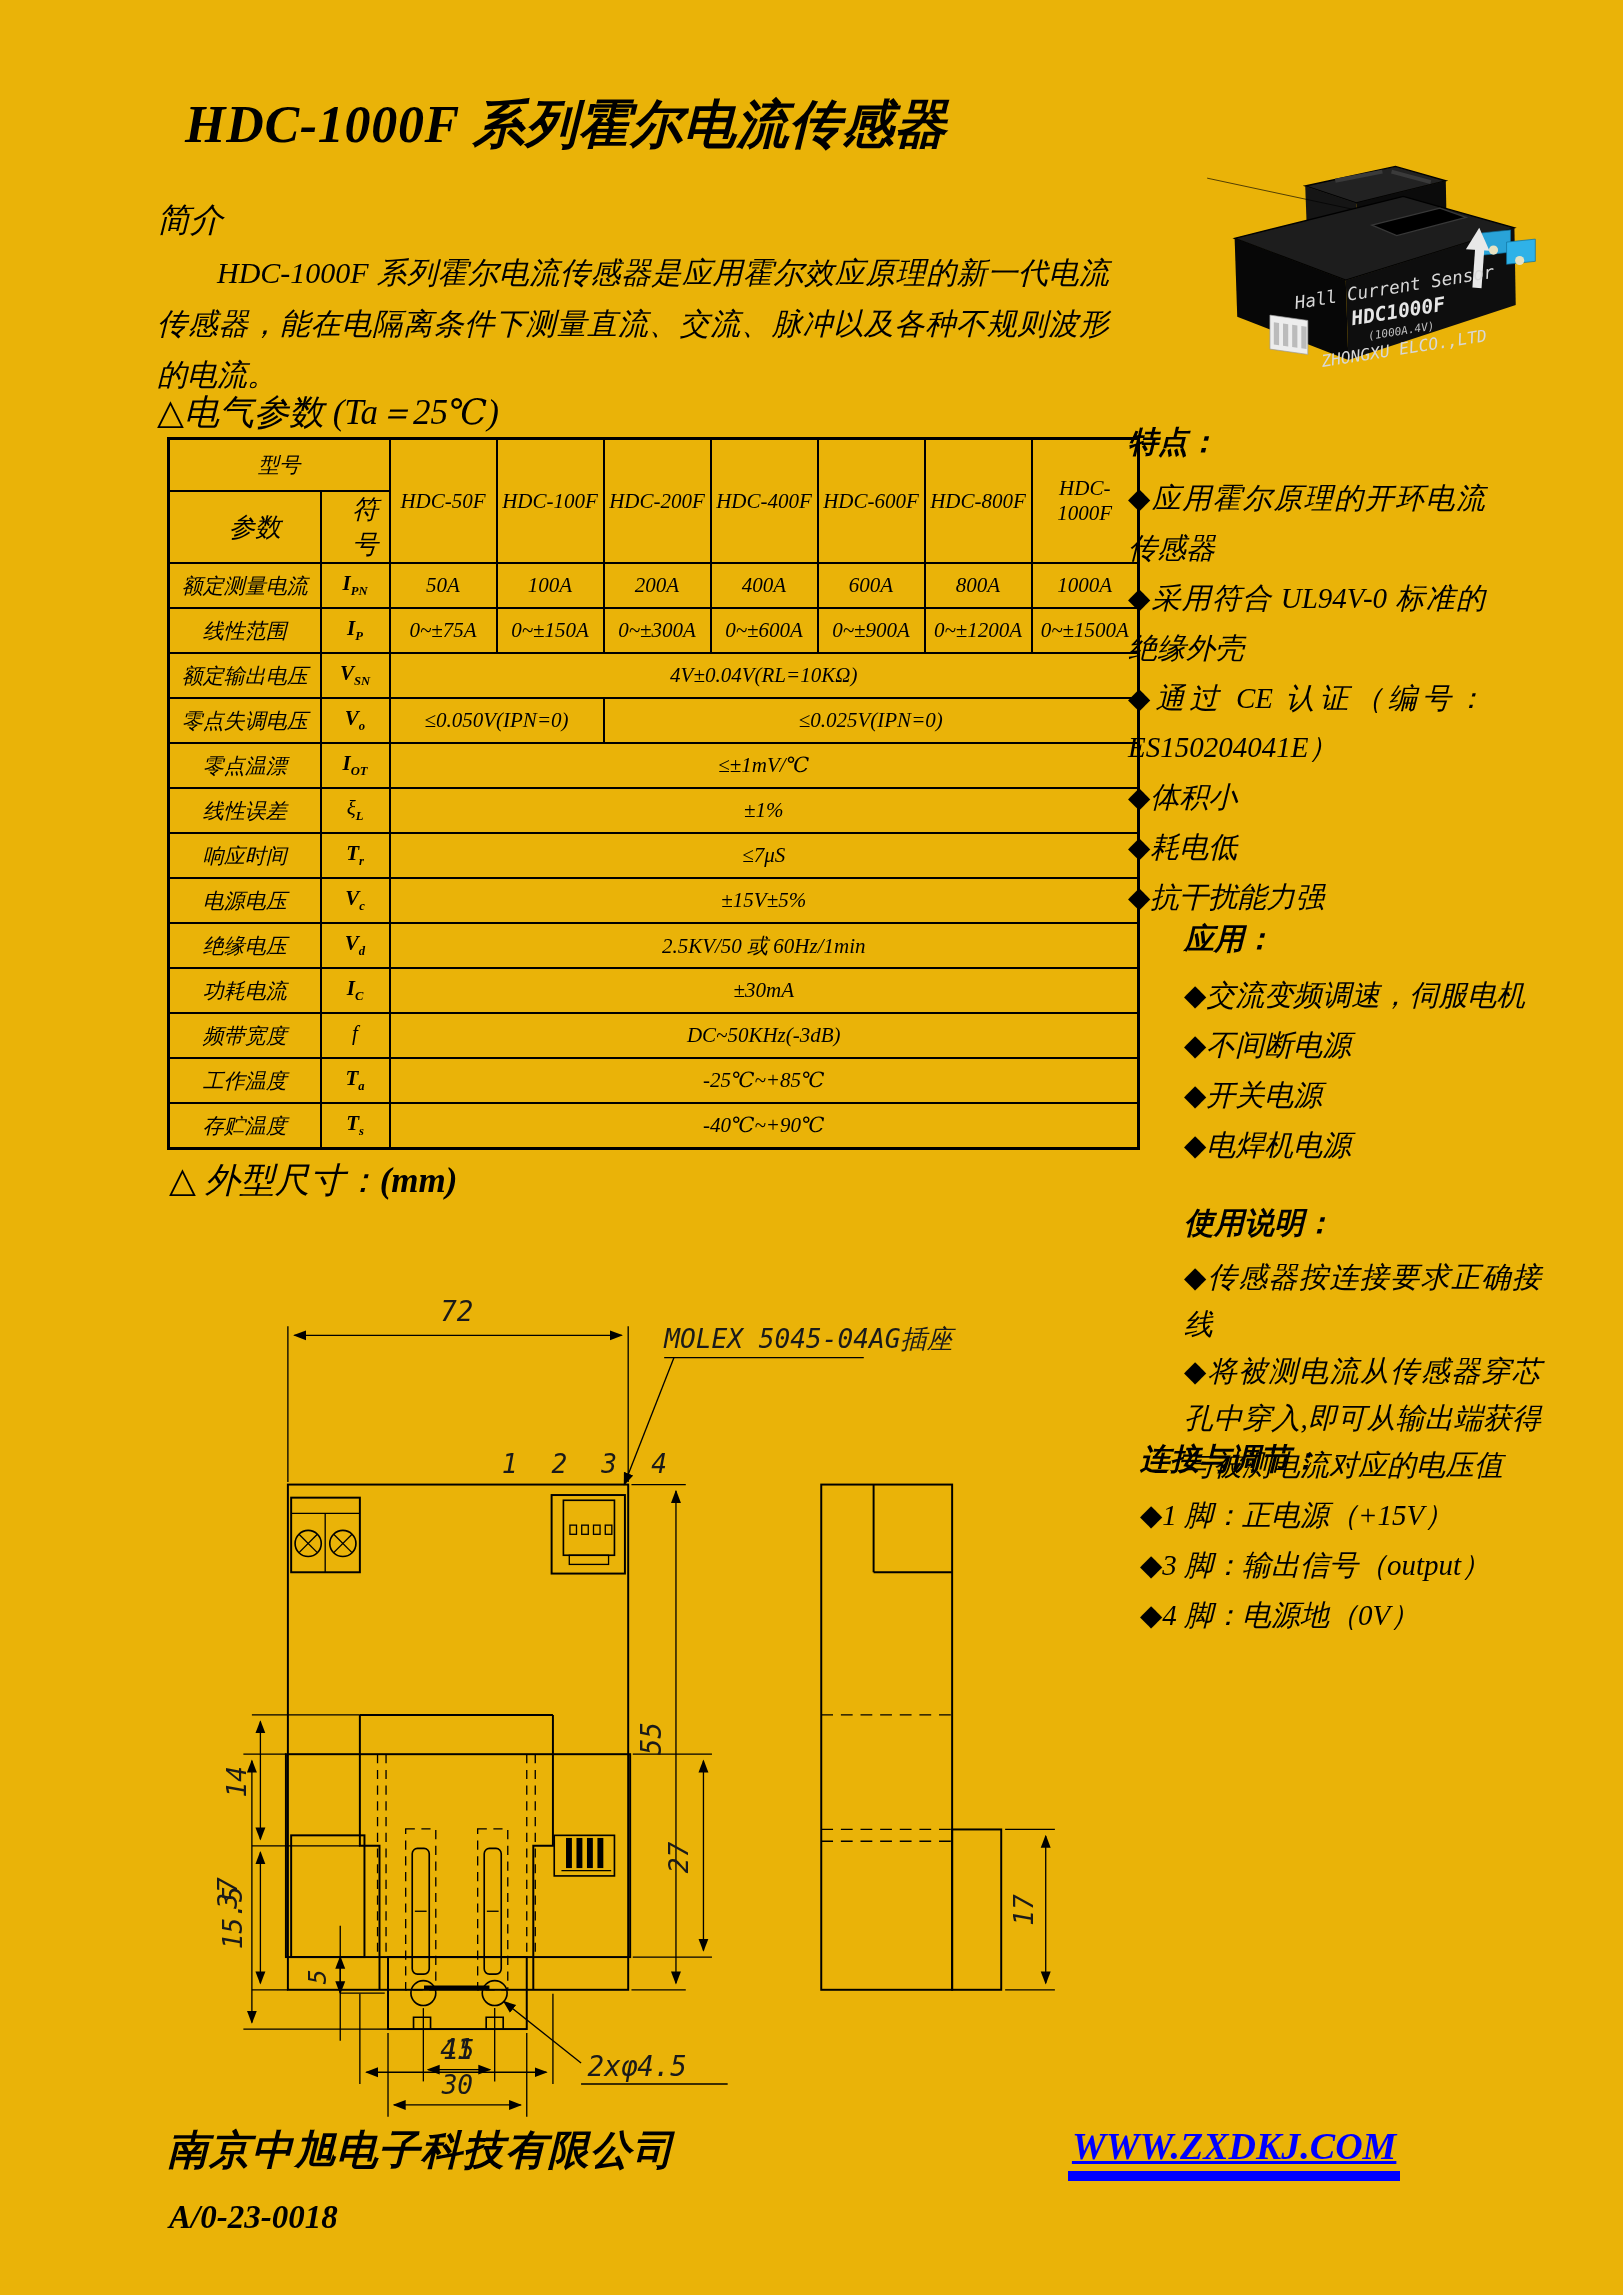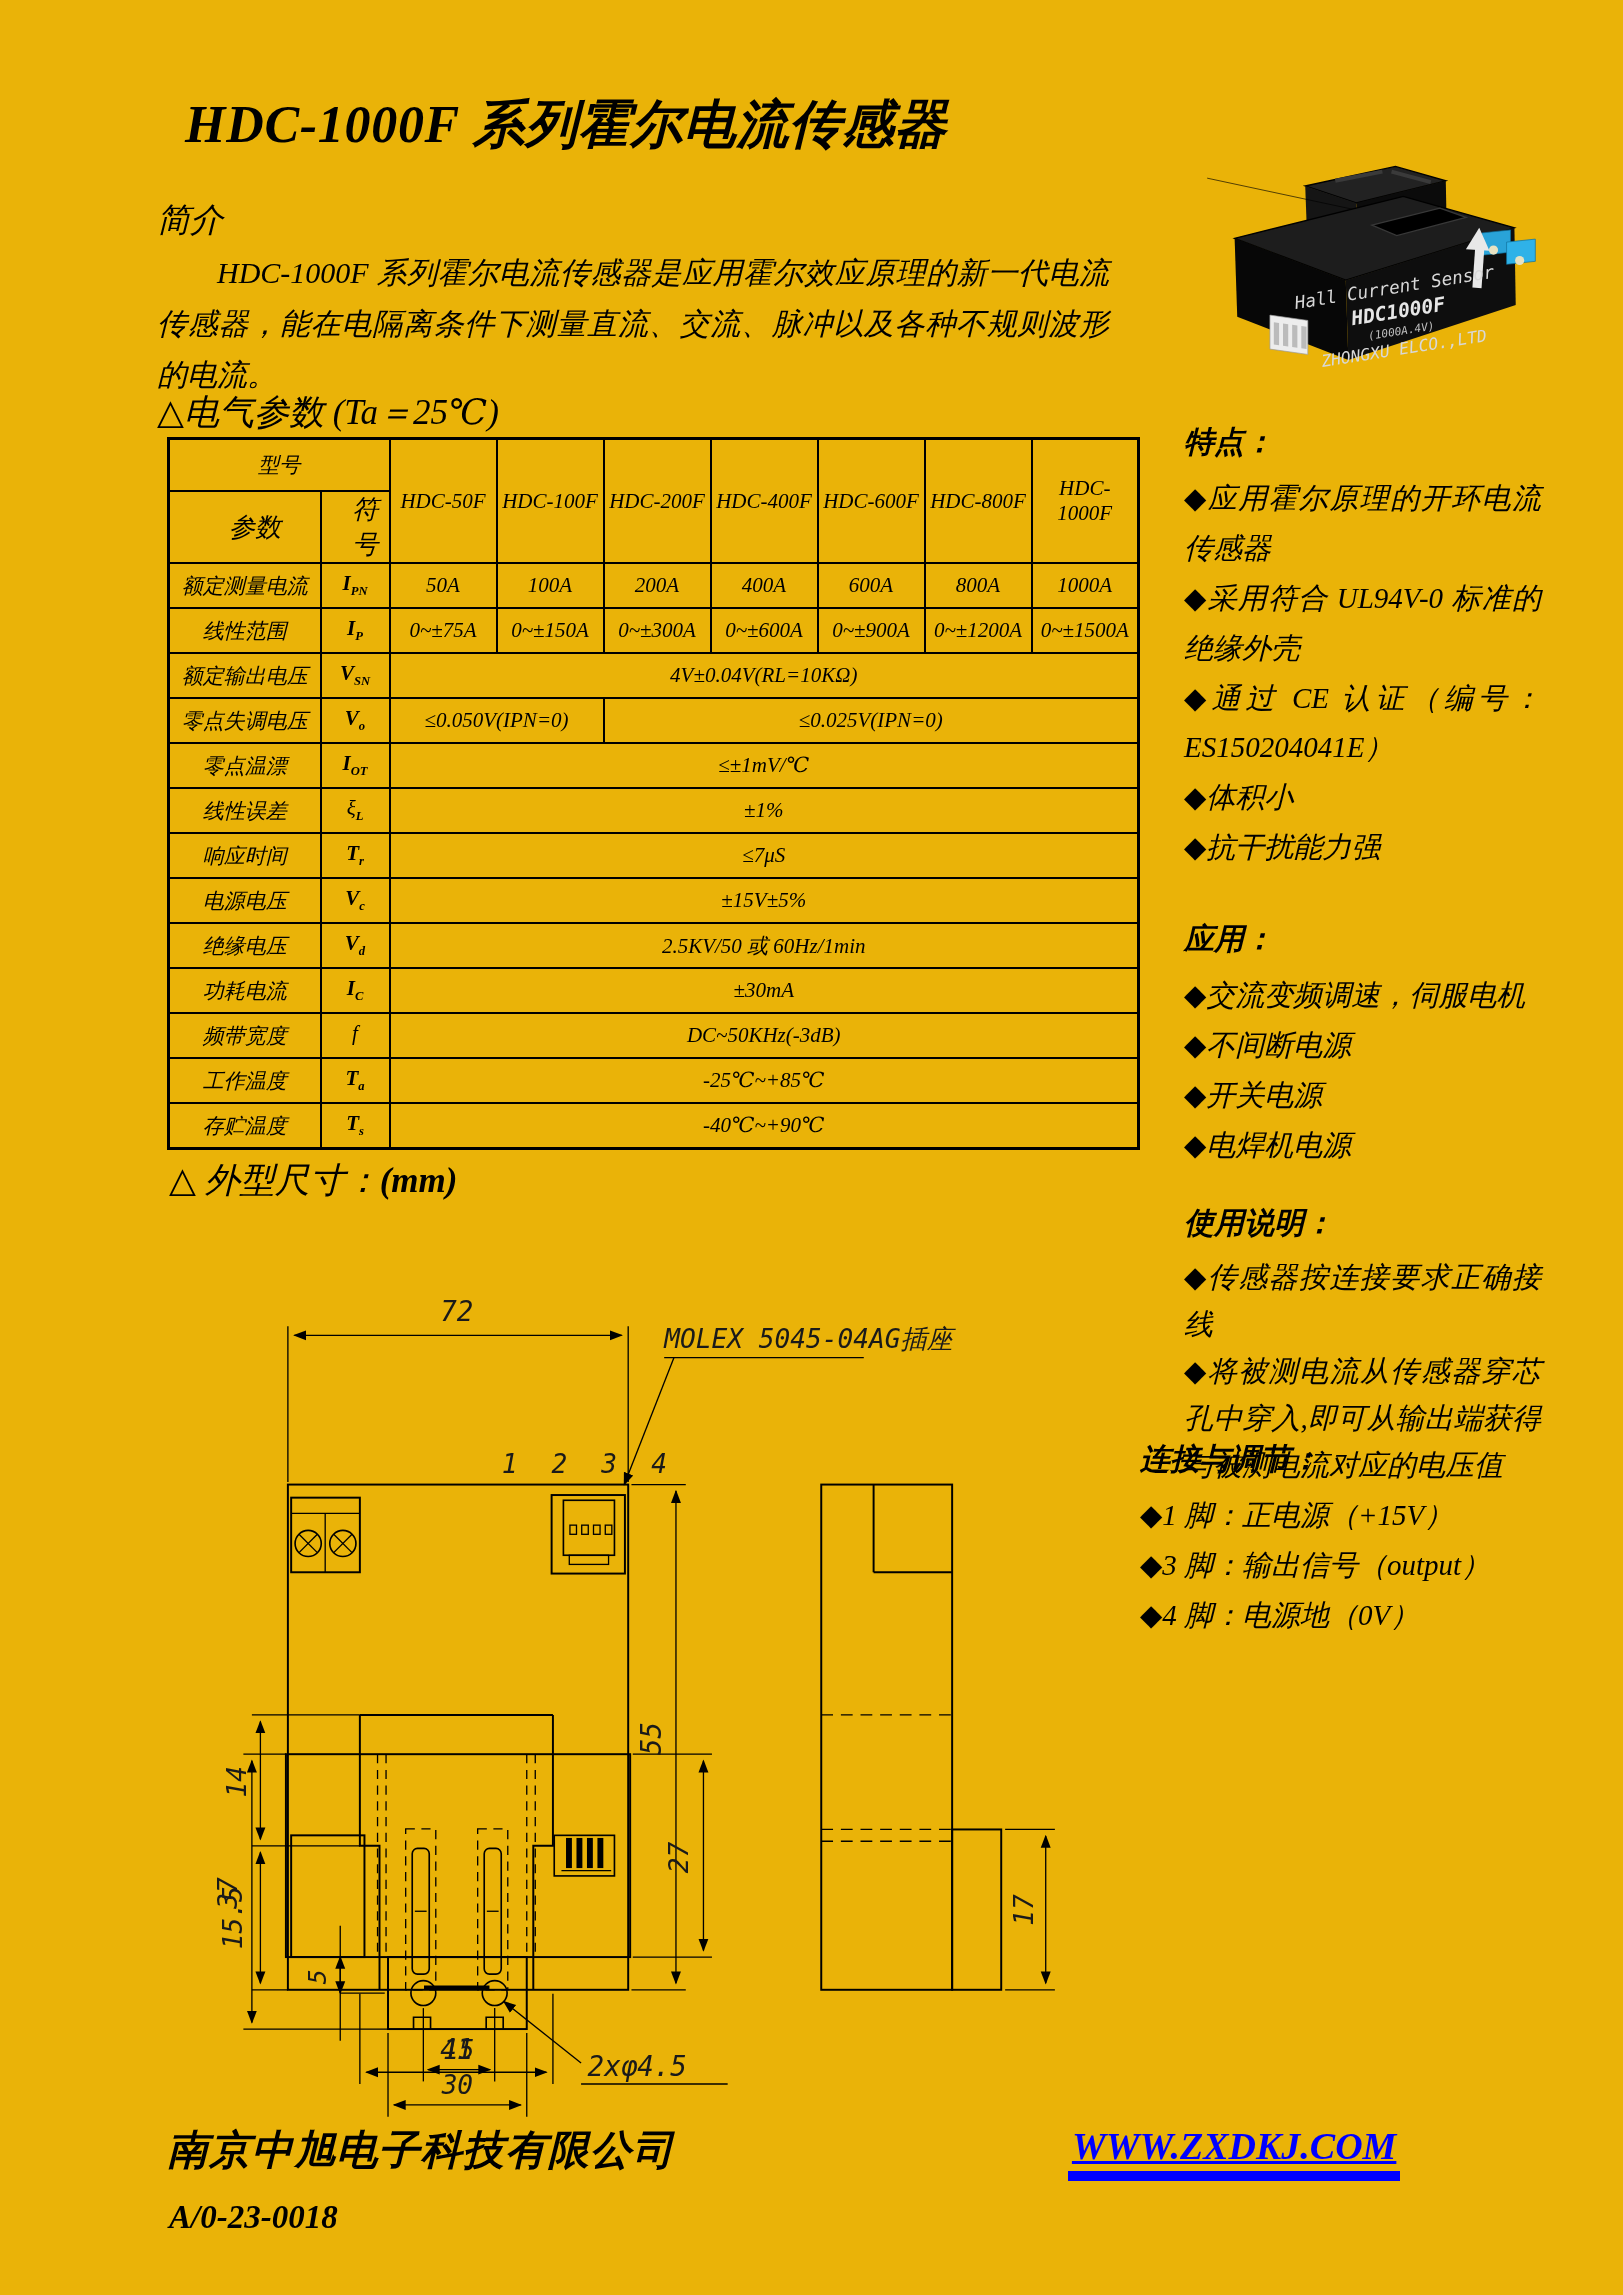--- a/index.html
+++ b/index.html
@@ -200,26 +200,27 @@
       <td class="val" colspan="7">-25℃~+85℃</td>
     </tr>
     <tr class="drow">
       <td class="pname">存贮温度</td>
       <td class="sym"><span>T</span><sub>s</sub></td>
       <td class="val" colspan="7">-40℃~+90℃</td>
     </tr>
   </tbody>
     </table>
 
-  <div class="abs side" style="left:1184px;top:416px;">
+  <div class="abs side" style="left:1128px;top:416px;">
     <div class="h">特点：</div>
     <div class="it">◆应用霍尔原理的开环电流传感器</div>
     <div class="it">◆采用符合 UL94V-0 标准的绝缘外壳</div>
     <div class="it">◆通过 CE 认证（编号：ES150204041E）</div>
     <div class="it">◆体积小</div>
+    <div class="it">◆耗电低</div>
     <div class="it">◆抗干扰能力强</div>
   </div>
 
   <div class="abs side" style="left:1184px;top:913px;">
     <div class="h">应用：</div>
     <div class="it">◆交流变频调速，伺服电机</div>
     <div class="it">◆不间断电源</div>
     <div class="it">◆开关电源</div>
     <div class="it">◆电焊机电源</div>
   </div>

